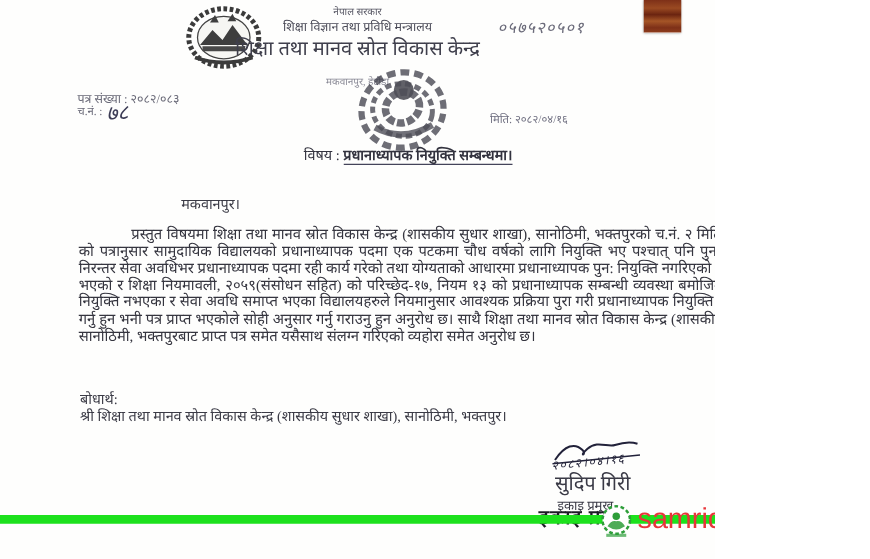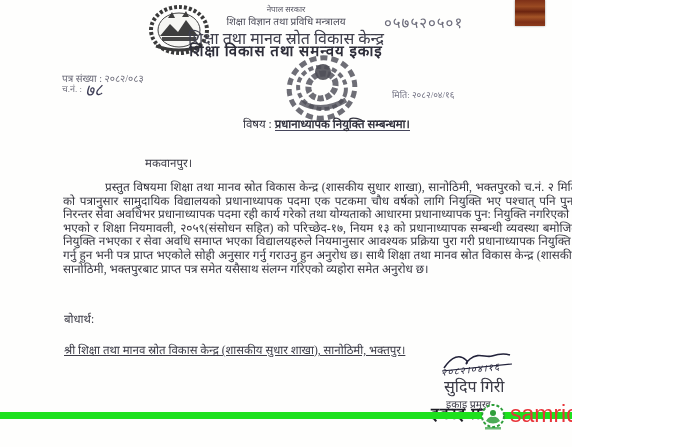--- a/index.html
+++ b/index.html
@@ -12,21 +12,21 @@
     color:#3b3b46;
   }
   .abs{position:absolute;}
   
   .hdr{left:0;right:0;text-align:center;}
   .hdr-gov{top:3px;font-size:8px;color:#555562;}
   .hdr-ministry{top:14px;font-size:10px;color:#4a4a57;}
   .hdr-dept{top:27px;font-size:16px;color:#3f3f4c;}
   .hdr-unit{top:40px;font-size:15px;font-weight:bold;color:#2e2e3a;letter-spacing:1px;}
   .hdr-loc{top:59px;font-size:8px;color:#8a8a96;}
-  .hdr-phone{top:12px;left:384px;font-size:15px;color:#6b6b7a;letter-spacing:1px;}
+  .hdr-phone{top:12px;left:398px;font-size:13px;color:#6b6b7a;letter-spacing:1px;font-style:italic;}
   
   .emblem{top:4px;left:148px;width:62px;height:52px;opacity:.85;}
   
   .corner-obj{top:0;left:515px;width:30px;height:26px;
     background:linear-gradient(180deg,#7e3018 0%,#9a4a22 25%,#6b2410 45%,#a55527 65%,#7e3018 85%,#8d3c1c 100%);
     box-shadow:0 0 2px rgba(0,0,0,.4);}
   
   .letter-no{top:71px;left:62px;font-size:10px;color:#6a6a78;}
   .ref-line{top:82px;left:62px;font-size:9px;color:#6a6a78;}
   .ref-hand{top:78px;left:85px;font-size:17px;font-style:italic;color:#3c3c55;transform:rotate(-4deg);font-family:"DejaVu Sans",sans-serif;}
@@ -37,21 +37,21 @@
   .subject{top:116px;left:243px;font-size:11.5px;color:#33333f;}
   .subject b{border-bottom:1px solid #44445a;font-weight:bold;}
   
   .addr1{top:141px;left:145px;font-size:11.5px;}
   .addr2{top:155px;left:145px;font-size:11.5px;}
   
   .body-par{top:181px;left:63px;width:576px;font-size:11.8px;line-height:13.6px;
     text-align:justify;text-indent:42px;color:#35353f;}
   
   .cc-head{top:311px;left:64px;font-size:11.5px;}
-  .cc-item1{top:342px;left:64px;font-size:11.5px;text-decoration:underline;}
+  .cc-item1{top:325px;left:64px;font-size:11.5px;}
   .cc-item2{top:339px;left:64px;font-size:11.5px;}
   
   .sig-scribble{top:350px;left:440px;width:80px;height:26px;}
   .sig-date{top:362px;left:441px;font-size:10px;font-style:italic;color:#2c2c40;transform:rotate(-6deg);letter-spacing:1px;}
   .sig-name{top:375px;left:444px;font-size:16px;color:#3a3a46;}
   .sig-title{top:389px;left:446px;font-size:10.5px;color:#3a3a46;margin-top:8px;}
   
   .green-line{top:412px;left:0;width:696px;height:7px;}
   .footer-stamp{top:402px;left:431px;font-size:16px;font-weight:bold;color:#1c1c24;letter-spacing:1px;}
   .footer-logo{top:403px;left:479px;width:28px;height:28px;}
@@ -70,21 +70,21 @@
       <path d="M20 14 L24 8 L27 14 Z" fill="#1d1d1d"></path>
       <path d="M34 13 L38 7 L41 13 Z" fill="#1d1d1d"></path>
       <rect x="14" y="33" width="34" height="4" fill="#2a2a2a"></rect>
       <path d="M8 42 Q31 50 54 42" fill="none" stroke="#1a1a1a" stroke-width="3"></path>
     </svg>
   </div>
 
   <div class="abs hdr hdr-gov">नेपाल सरकार</div>
   <div class="abs hdr hdr-ministry">शिक्षा विज्ञान तथा प्रविधि मन्त्रालय</div>
   <div class="abs hdr hdr-dept">शिक्षा तथा मानव स्रोत विकास केन्द्र</div>
-  <div class="abs hdr hdr-unit">शिक्षा विकास तथा समन्वय इकाइ</div>
+  <div class="abs hdr hdr-loc">मकवानपुर, हेटौंडा</div>
   <div class="abs hdr-phone">०५७५२०५०१</div>
 
   <div class="abs corner-obj"></div>
 
   <div class="abs round-stamp">
     <svg width="84" height="72" viewBox="0 0 84 72">
       <g fill="none" stroke="#2b2b38" opacity="0.85">
         <ellipse cx="42" cy="36" rx="33" ry="30" stroke-width="5" stroke-dasharray="7 4" transform="rotate(-14 42 36)"></ellipse>
         <ellipse cx="42" cy="36" rx="24" ry="21" stroke-width="4" stroke-dasharray="5 3" transform="rotate(10 42 36)"></ellipse>
         <ellipse cx="42" cy="34" rx="14" ry="12" stroke-width="6" stroke-dasharray="6 2" transform="rotate(-25 42 34)"></ellipse>

